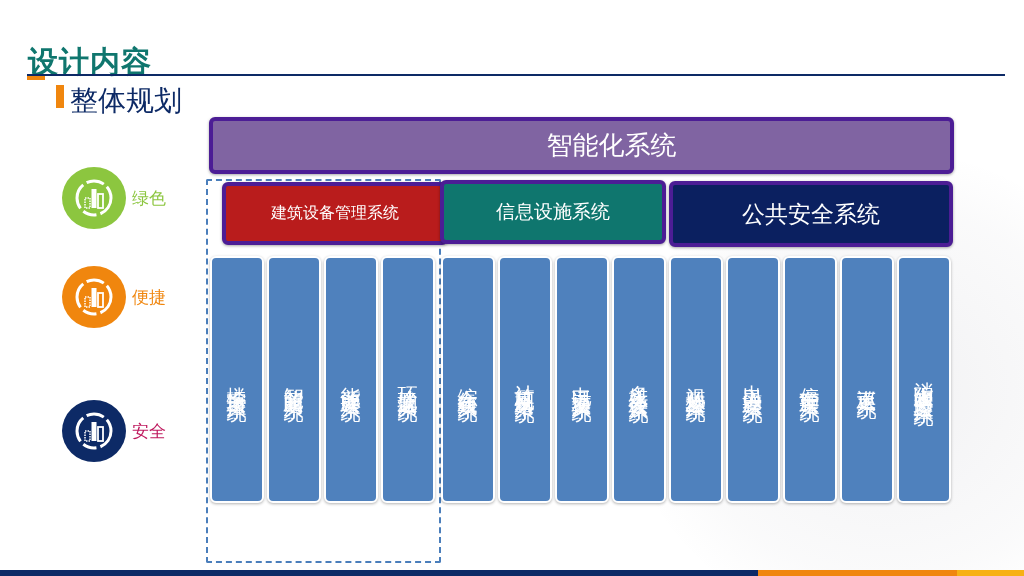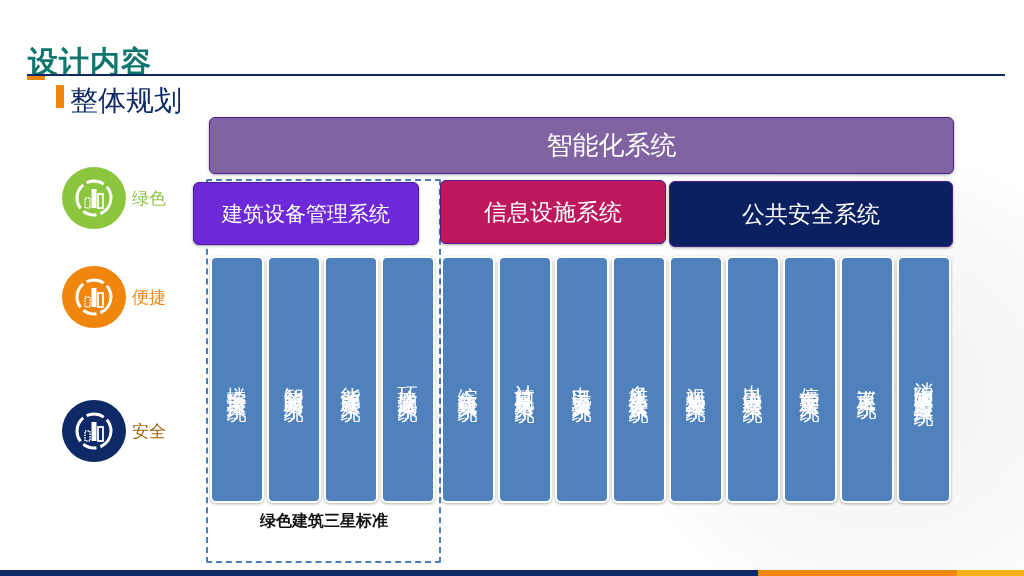--- a/index.html
+++ b/index.html
@@ -26,27 +26,27 @@
   .feature-icon {
     width: 64px; height: 62px; border-radius: 50%; position: relative;
     display: flex; align-items: center; justify-content: center;
   }
   .feature-icon svg { width: 44px; height: 44px; }
   .feature-label { font-size: 17px; margin-left: 6px; }
 
   .box {
     position: absolute; border-radius: 6px; color: #ffffff;
     display: flex; align-items: center; justify-content: center;
-    border: 1px solid #4c1d95;
+    border: 4px solid #4c1d95;
     box-shadow: 0 1px 3px rgba(0,0,0,0.35);
   }
   .box-top { left: 209px; top: 117px; width: 745px; height: 57px; background: #8064a2; font-size: 26px; }
   .box-top span { margin-left: 60px; }
-  .box-green { left: 193px; top: 182px; width: 226px; height: 63px; background: #6d28d9; font-size: 21px; }
-  .box-orange { left: 440px; top: 180px; width: 226px; height: 64px; background: #be185d; font-size: 23px; }
+  .box-green { left: 222px; top: 182px; width: 226px; height: 63px; background: #b91c1c; font-size: 16px; }
+  .box-orange { left: 440px; top: 180px; width: 226px; height: 64px; background: #0f766e; font-size: 19px; }
   .box-navy { left: 669px; top: 181px; width: 284px; height: 66px; background: #0b2060; font-size: 23px; }
 
   .dashed-group {
     position: absolute; left: 206px; top: 179px; width: 235px; height: 384px;
     border: 2px dashed #4a7ebb; border-radius: 2px;
   }
 
   .col {
     position: absolute; top: 256px; width: 54px; height: 247px;
     background: #4f81bd; border: 2px solid #ffffff; border-radius: 6px;
@@ -106,21 +106,21 @@
 
 <div class="feature" style="top:400px;">
   <div class="feature-icon" style="background:#0d2a66;">
     <svg viewBox="0 0 44 44">
       <circle cx="22" cy="22" r="17" fill="none" stroke="#fff" stroke-width="3" stroke-dasharray="20 4 14 4 26 4 18 4"></circle>
       <rect x="13" y="22" width="5" height="10" fill="none" stroke="#fff" stroke-width="1.5" stroke-dasharray="1.5 1"></rect>
       <rect x="19.5" y="13" width="5" height="19" fill="#fff"></rect>
       <rect x="26" y="18" width="5" height="14" fill="none" stroke="#fff" stroke-width="1.8"></rect>
     </svg>
   </div>
-  <div class="feature-label" style="color:#a16207;">安全</div>
+  <div class="feature-label" style="color:#be185d;">安全</div>
 </div>
 
 <div class="box box-top">
   <span>智能化系统</span>
 </div>
 
 <div class="dashed-group"></div>
 
 <div class="box box-green">
   <span>建筑设备管理系统</span>
@@ -166,18 +166,17 @@
     <span class="col-text">停车管理系统</span>
   </div>
 <div class="col" style="left:840px;">
     <span class="col-text">巡更系统</span>
   </div>
 <div class="col" style="left:897px;">
     <span class="col-text">消防水管网监控系统</span>
   </div>
 
 <div class="note">
-  <div>绿色建筑三星标准</div>
 </div>
 
 <div class="bottom-bar bb-navy"></div>
 <div class="bottom-bar bb-orange"></div>
 <div class="bottom-bar bb-yellow"></div>
 
 </body></html>

